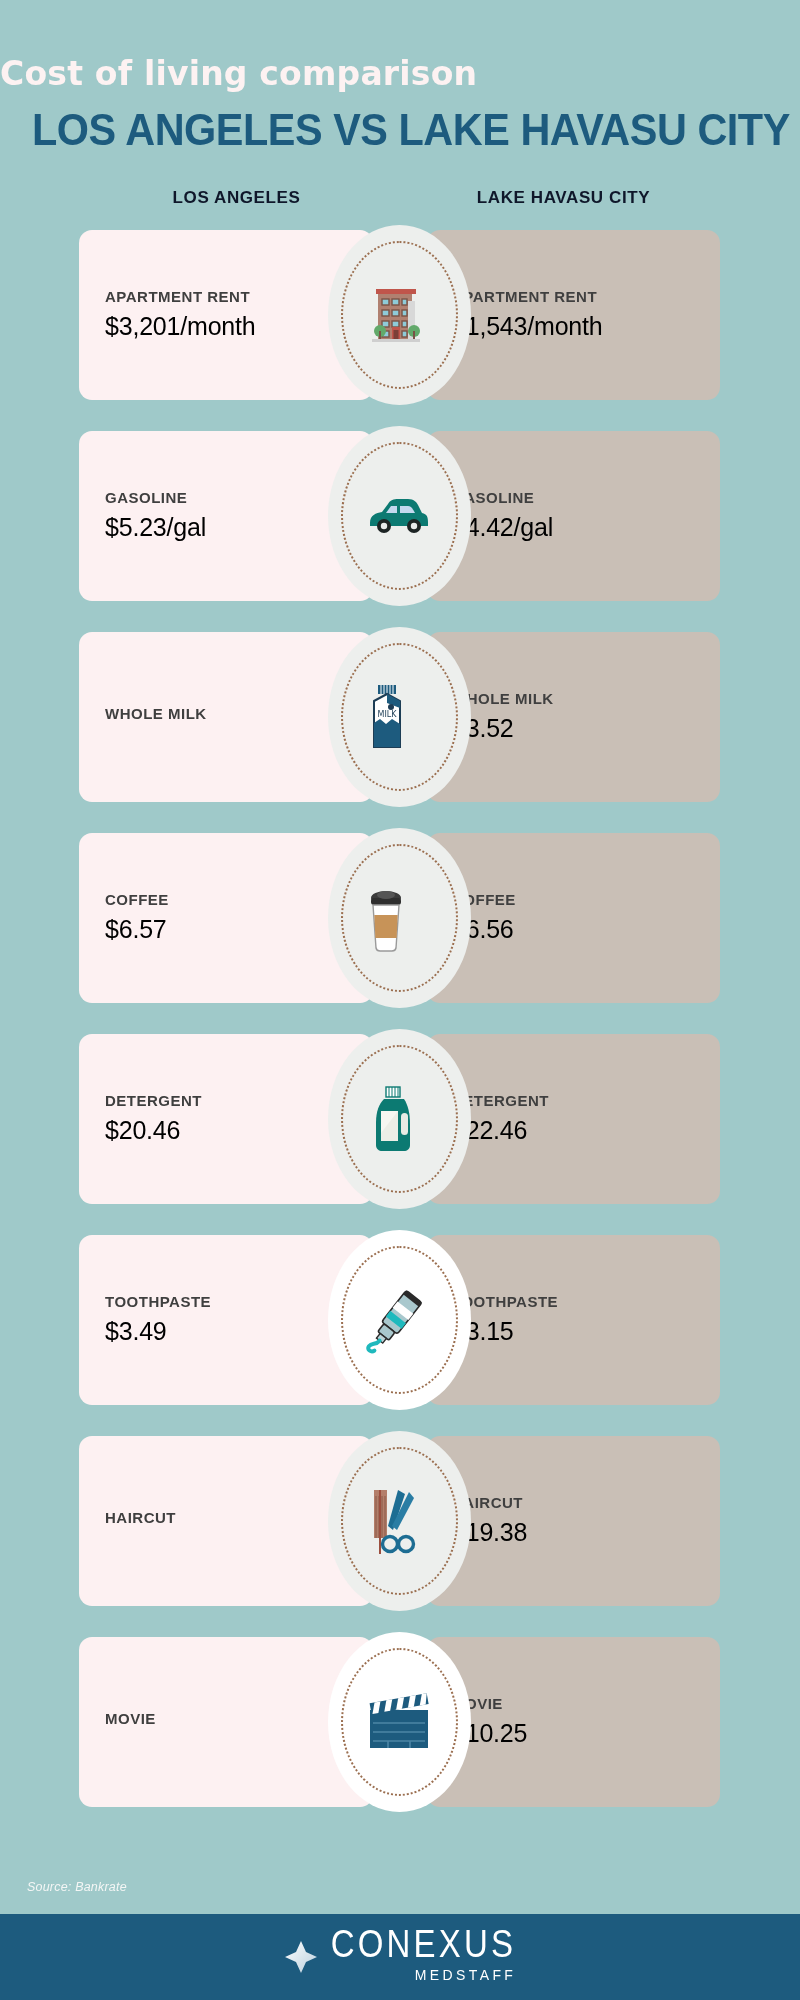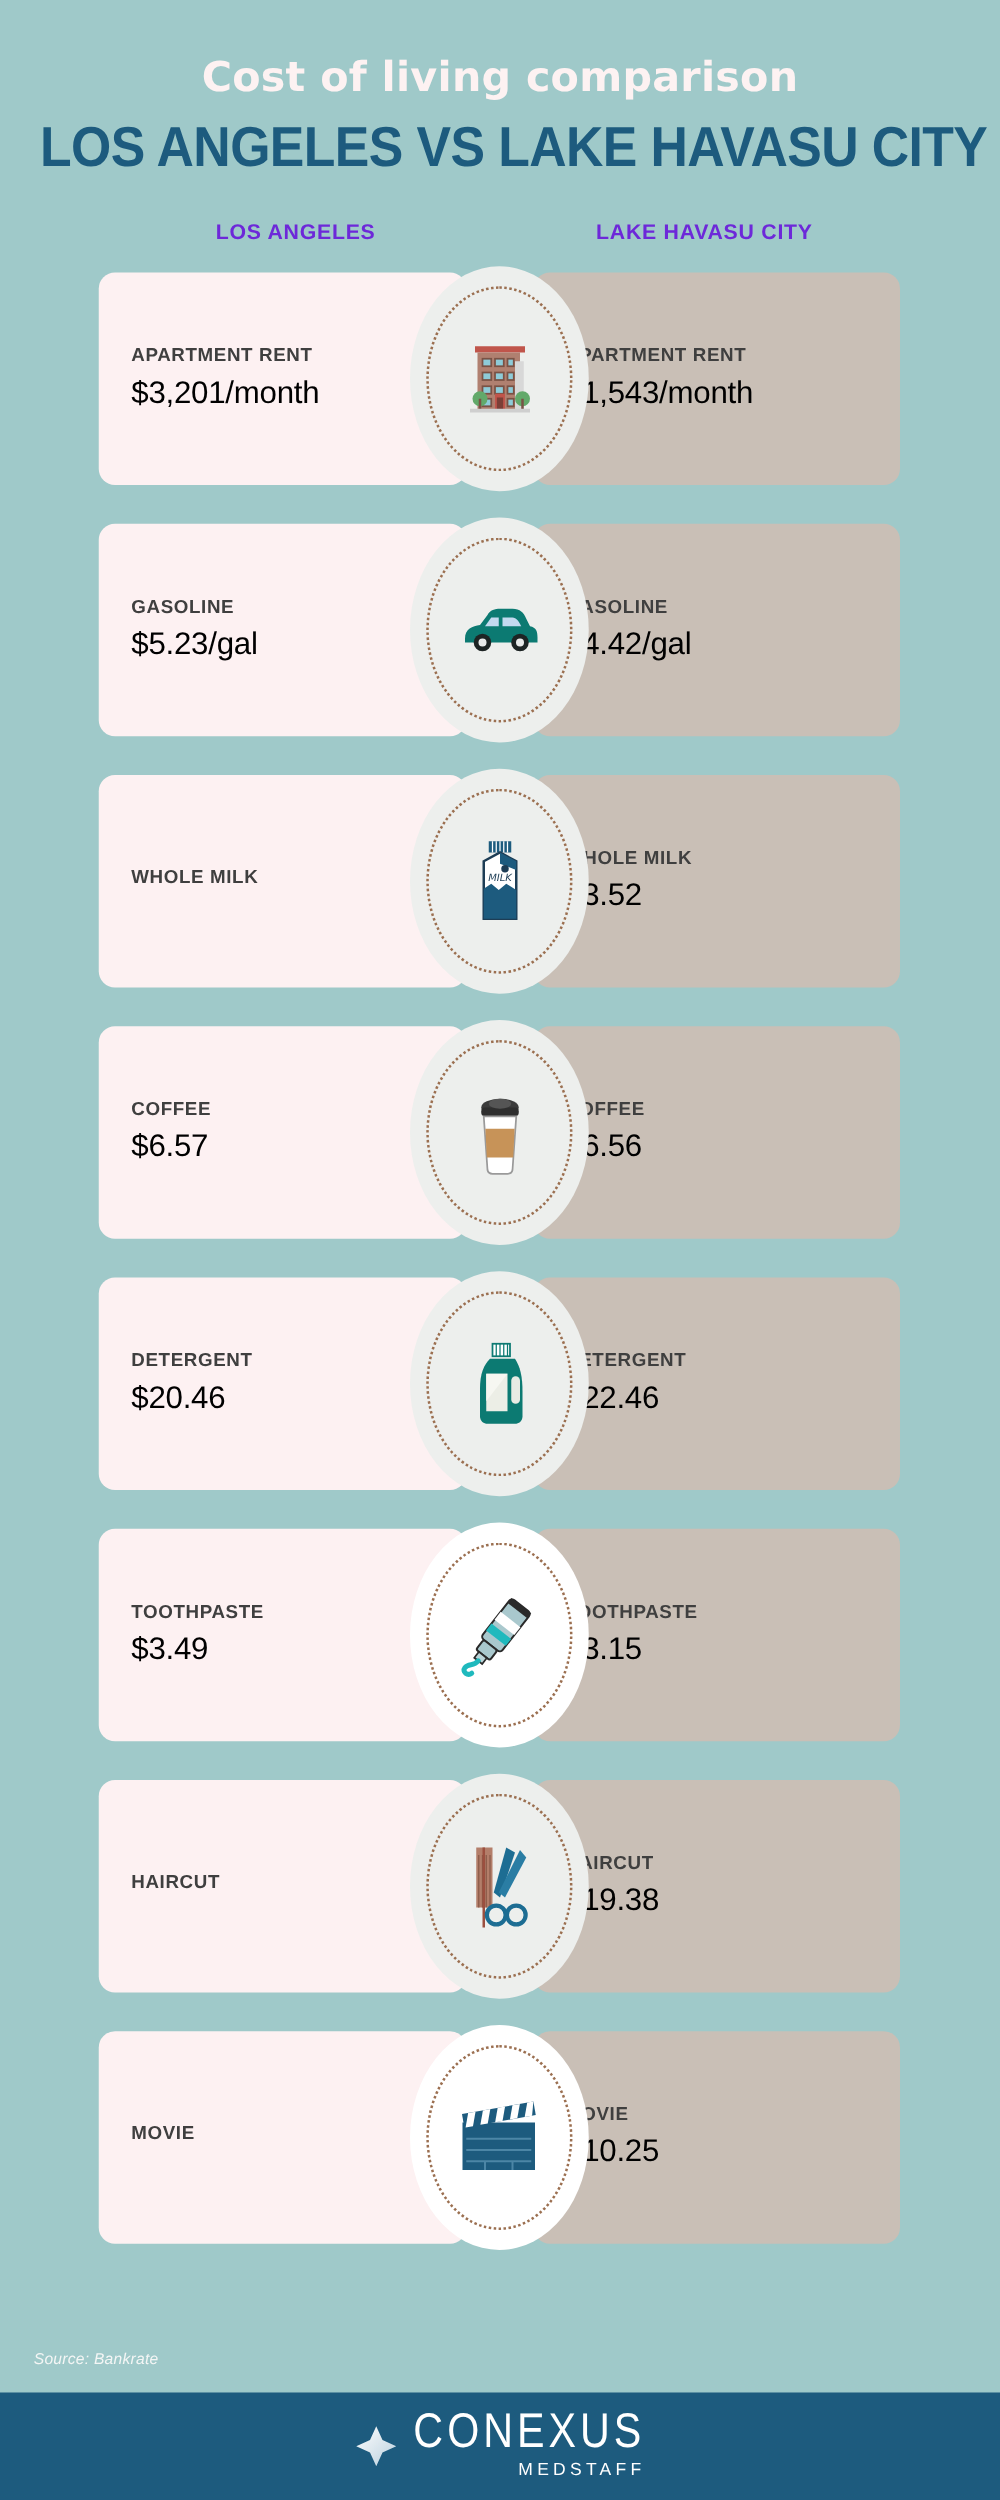--- a/index.html
+++ b/index.html
@@ -6,21 +6,21 @@
   body{
     width:800px;height:2000px;
     background:#9fc9c9;
     font-family:"Liberation Sans", sans-serif;
     overflow:hidden;
     position:relative;
   }
   .page{width:800px;height:2000px;position:relative;background:#9fc9c9;}
 
   
-  .header{padding-top:44px;text-align:center;}
+  .header{padding-top:56px;text-align:left;}
   .title-top{
     font-family:"DejaVu Sans", sans-serif;
     font-size:33px;font-weight:700;color:#fdf2f2;
     letter-spacing:0.2px;line-height:1.1;
   }
   .title-main{
     margin-top:14px;
     font-family:"Liberation Sans Narrow","Liberation Sans", sans-serif;
     font-size:45px;font-weight:700;color:#1d5b7e;
     letter-spacing:-0.5px;line-height:1.05;
@@ -28,21 +28,21 @@
     transform-origin:center;
     white-space:nowrap;
   }
 
   
   .col-heads{
     display:flex;margin-top:34px;padding:0 0 0 0;
     position:relative;
   }
   .col-head{
-    font-size:17px;font-weight:700;color:#6d28d9;
+    font-size:17px;font-weight:700;color:#0f172a;
     letter-spacing:0.6px;text-align:center;
   }
   .col-head.left{width:315px;margin-left:79px;}
   .col-head.right{width:315px;margin-left:12px;}
 
   
   .rows{margin-top:22px;}
   .row{
     position:relative;
     height:201px;
@@ -83,21 +83,21 @@
   }
   .medallion.white{background:#ffffff;}
   .dots{
     position:absolute;left:13px;top:16px;
     width:117px;height:148px;
     border-radius:50%;
     border:2px dotted #9b6f50;
     box-sizing:border-box;
   }
   .icon-holder{position:relative;z-index:2;width:72px;height:72px;
-    display:flex;align-items:center;justify-content:center;font-style:italic;}
+    display:flex;align-items:center;justify-content:flex-start;}
   .icon-holder svg{display:block;}
 
   
   .source{
     position:absolute;left:27px;top:1880px;
     font-size:12.5px;font-style:italic;color:#f4f6f5;
     letter-spacing:0.2px;
   }
 
   

